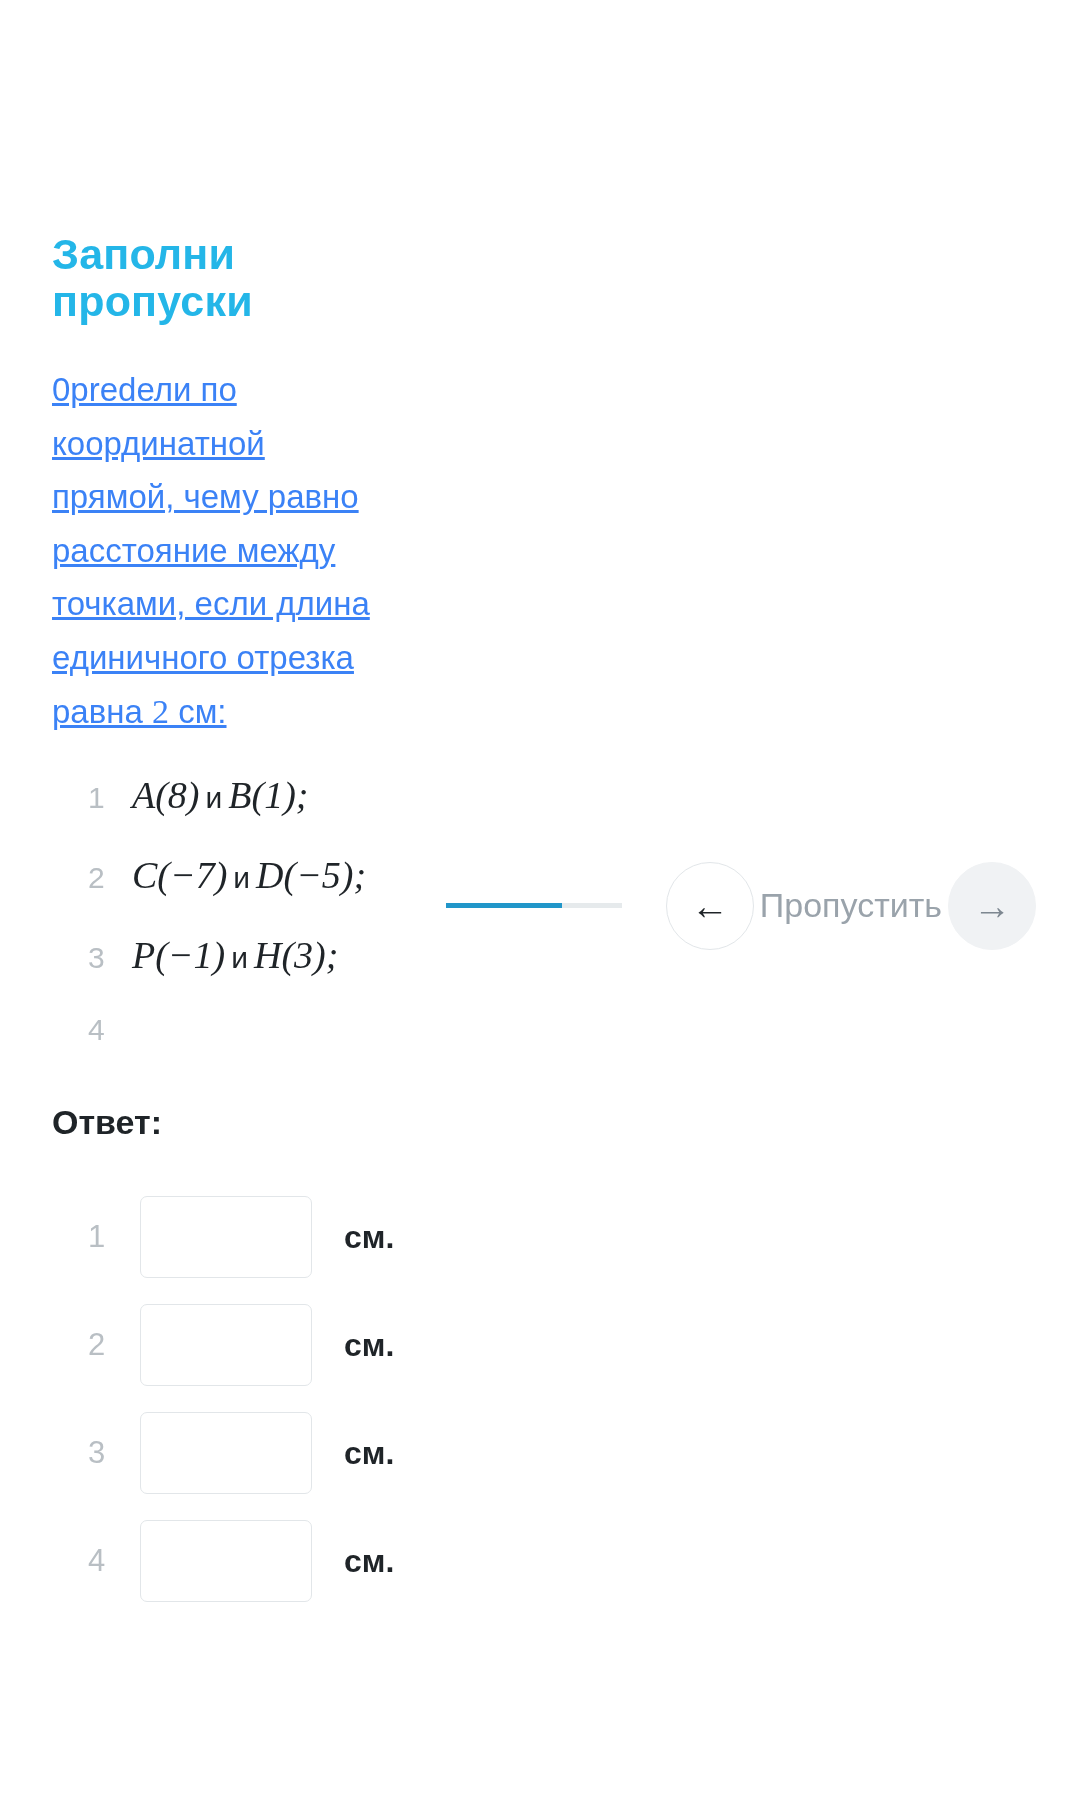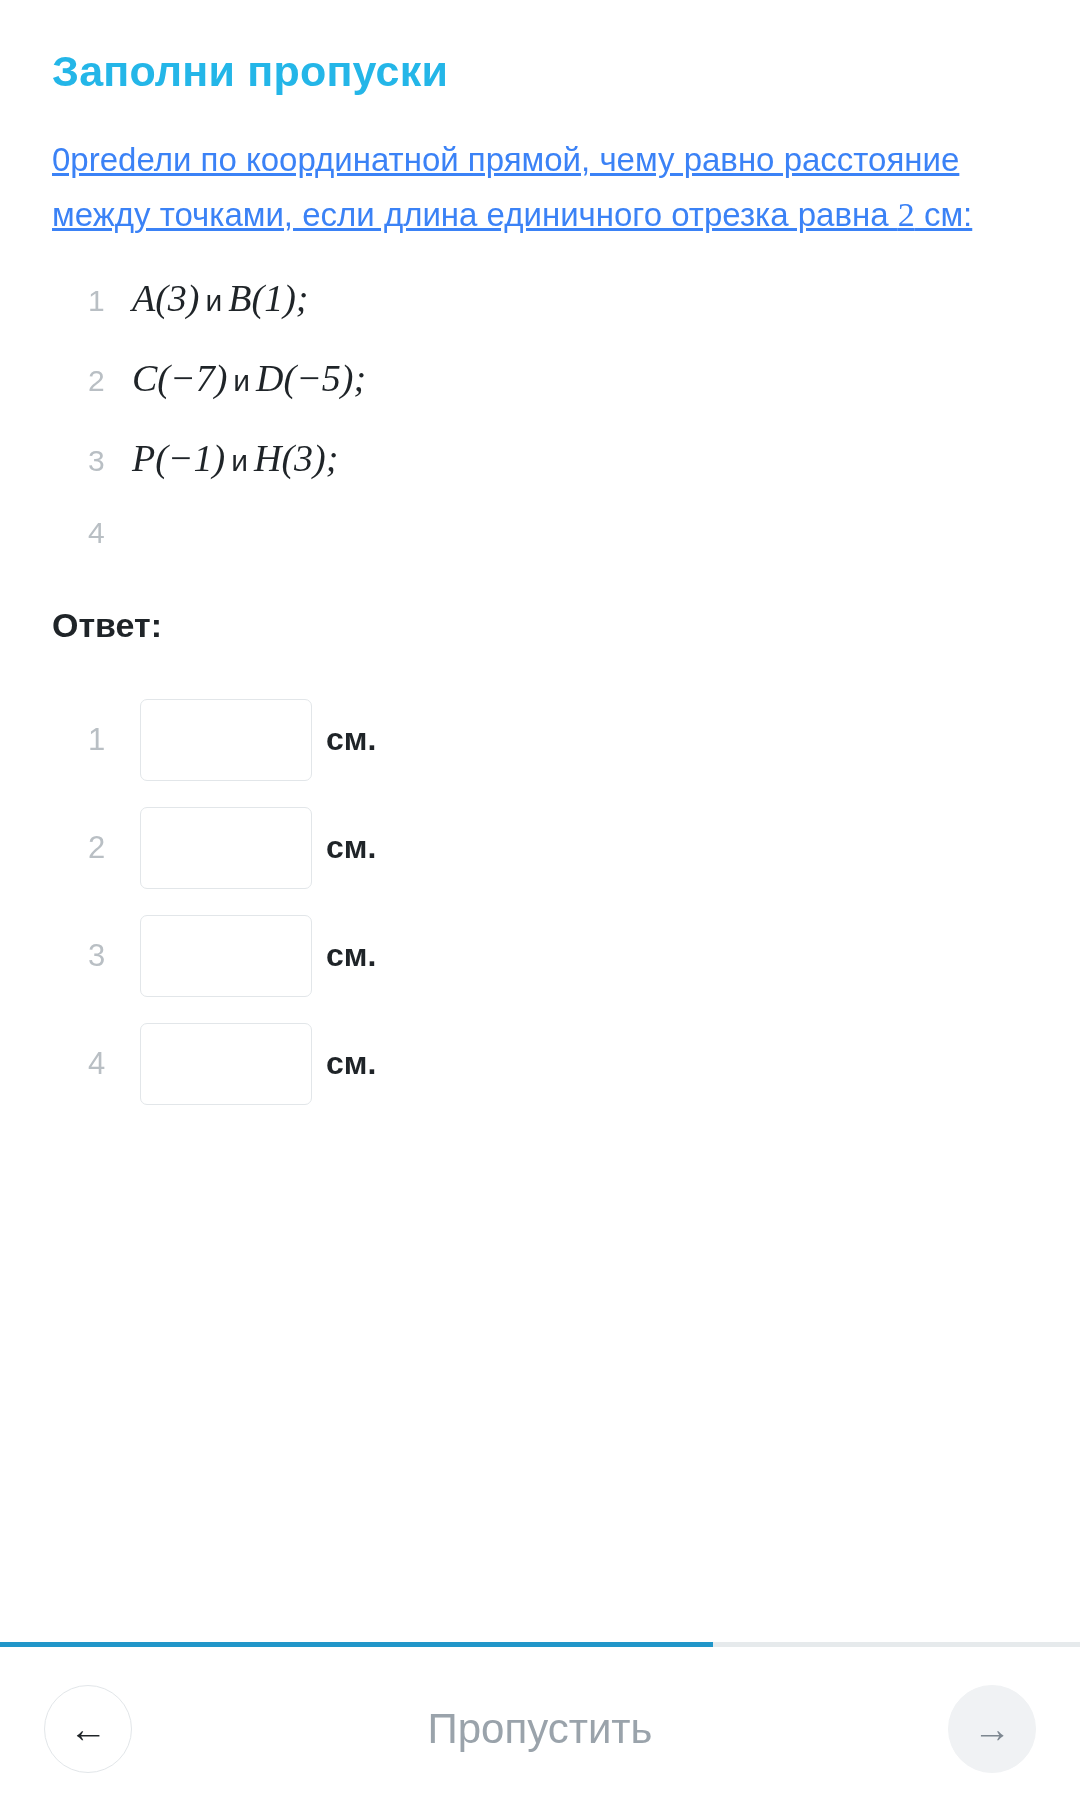--- a/index.html
+++ b/index.html
@@ -15,21 +15,22 @@
     color: #1f2428;
     overflow: hidden;
   }
 
   .page {
     position: absolute;
     left: 0; top: 0;
     width: 1080px;
     height: 1811px;
     display: flex;
-    flex-direction: column;
+    flex-direction: row;
+    align-items: center;
   }
 
   .content {
     flex: 1 1 auto;
     padding: 40px 52px 0 52px;
     box-sizing: border-box;
   }
 
   .task-title {
     color: #24b6e8;
@@ -113,21 +114,21 @@
     font-size: 31px;
     font-family: "Liberation Sans", sans-serif;
     color: #1f2428;
     padding: 0 14px;
     outline: none;
   }
   .answer-unit {
     font-size: 32px;
     font-weight: bold;
     color: #1f2428;
-    margin-left: 14px;
+    margin-left: 32px;
   }
 
   .spacer { flex: 1 1 auto; }
 
   .progress-track {
     width: 100%;
     height: 5px;
     background: #e6eaec;
     position: relative;
   }
@@ -161,21 +162,21 @@
     line-height: 1;
     cursor: pointer;
     box-sizing: border-box;
   }
   .nav-btn.filled {
     background: #f0f2f4;
     border-color: #f0f2f4;
     color: #7d8790;
   }
   .skip-btn {
-    font-size: 42px;
+    font-size: 34px;
     color: #9aa3ab;
     background: transparent;
     border: none;
     cursor: pointer;
     font-family: "Liberation Sans", sans-serif;
   }
 </style>
 </head>
 <body>
 
@@ -185,21 +186,21 @@
 
     <h1 class="task-title">Заполни пропуски</h1>
 
     <p class="task-text">
       <span>0predели по координатной прямой, чему равно расстояние между точками, если длина единичного отрезка равна </span><span class="mathnum">2</span><span> см:</span>
     </p>
 
     <ul class="items">
       <li class="item-row">
         <span class="item-num">1</span>
-        <span class="item-math"><span>A(3)</span><span class="conj">и</span><span>B(1);</span></span>
+        <span class="item-math"><span>A(8)</span><span class="conj">и</span><span>B(1);</span></span>
       </li>
       <li class="item-row">
         <span class="item-num">2</span>
         <span class="item-math"><span>C(−7)</span><span class="conj">и</span><span>D(−5);</span></span>
       </li>
       <li class="item-row">
         <span class="item-num">3</span>
         <span class="item-math"><span>P(−1)</span><span class="conj">и</span><span>H(3);</span></span>
       </li>
       <li class="item-row">

